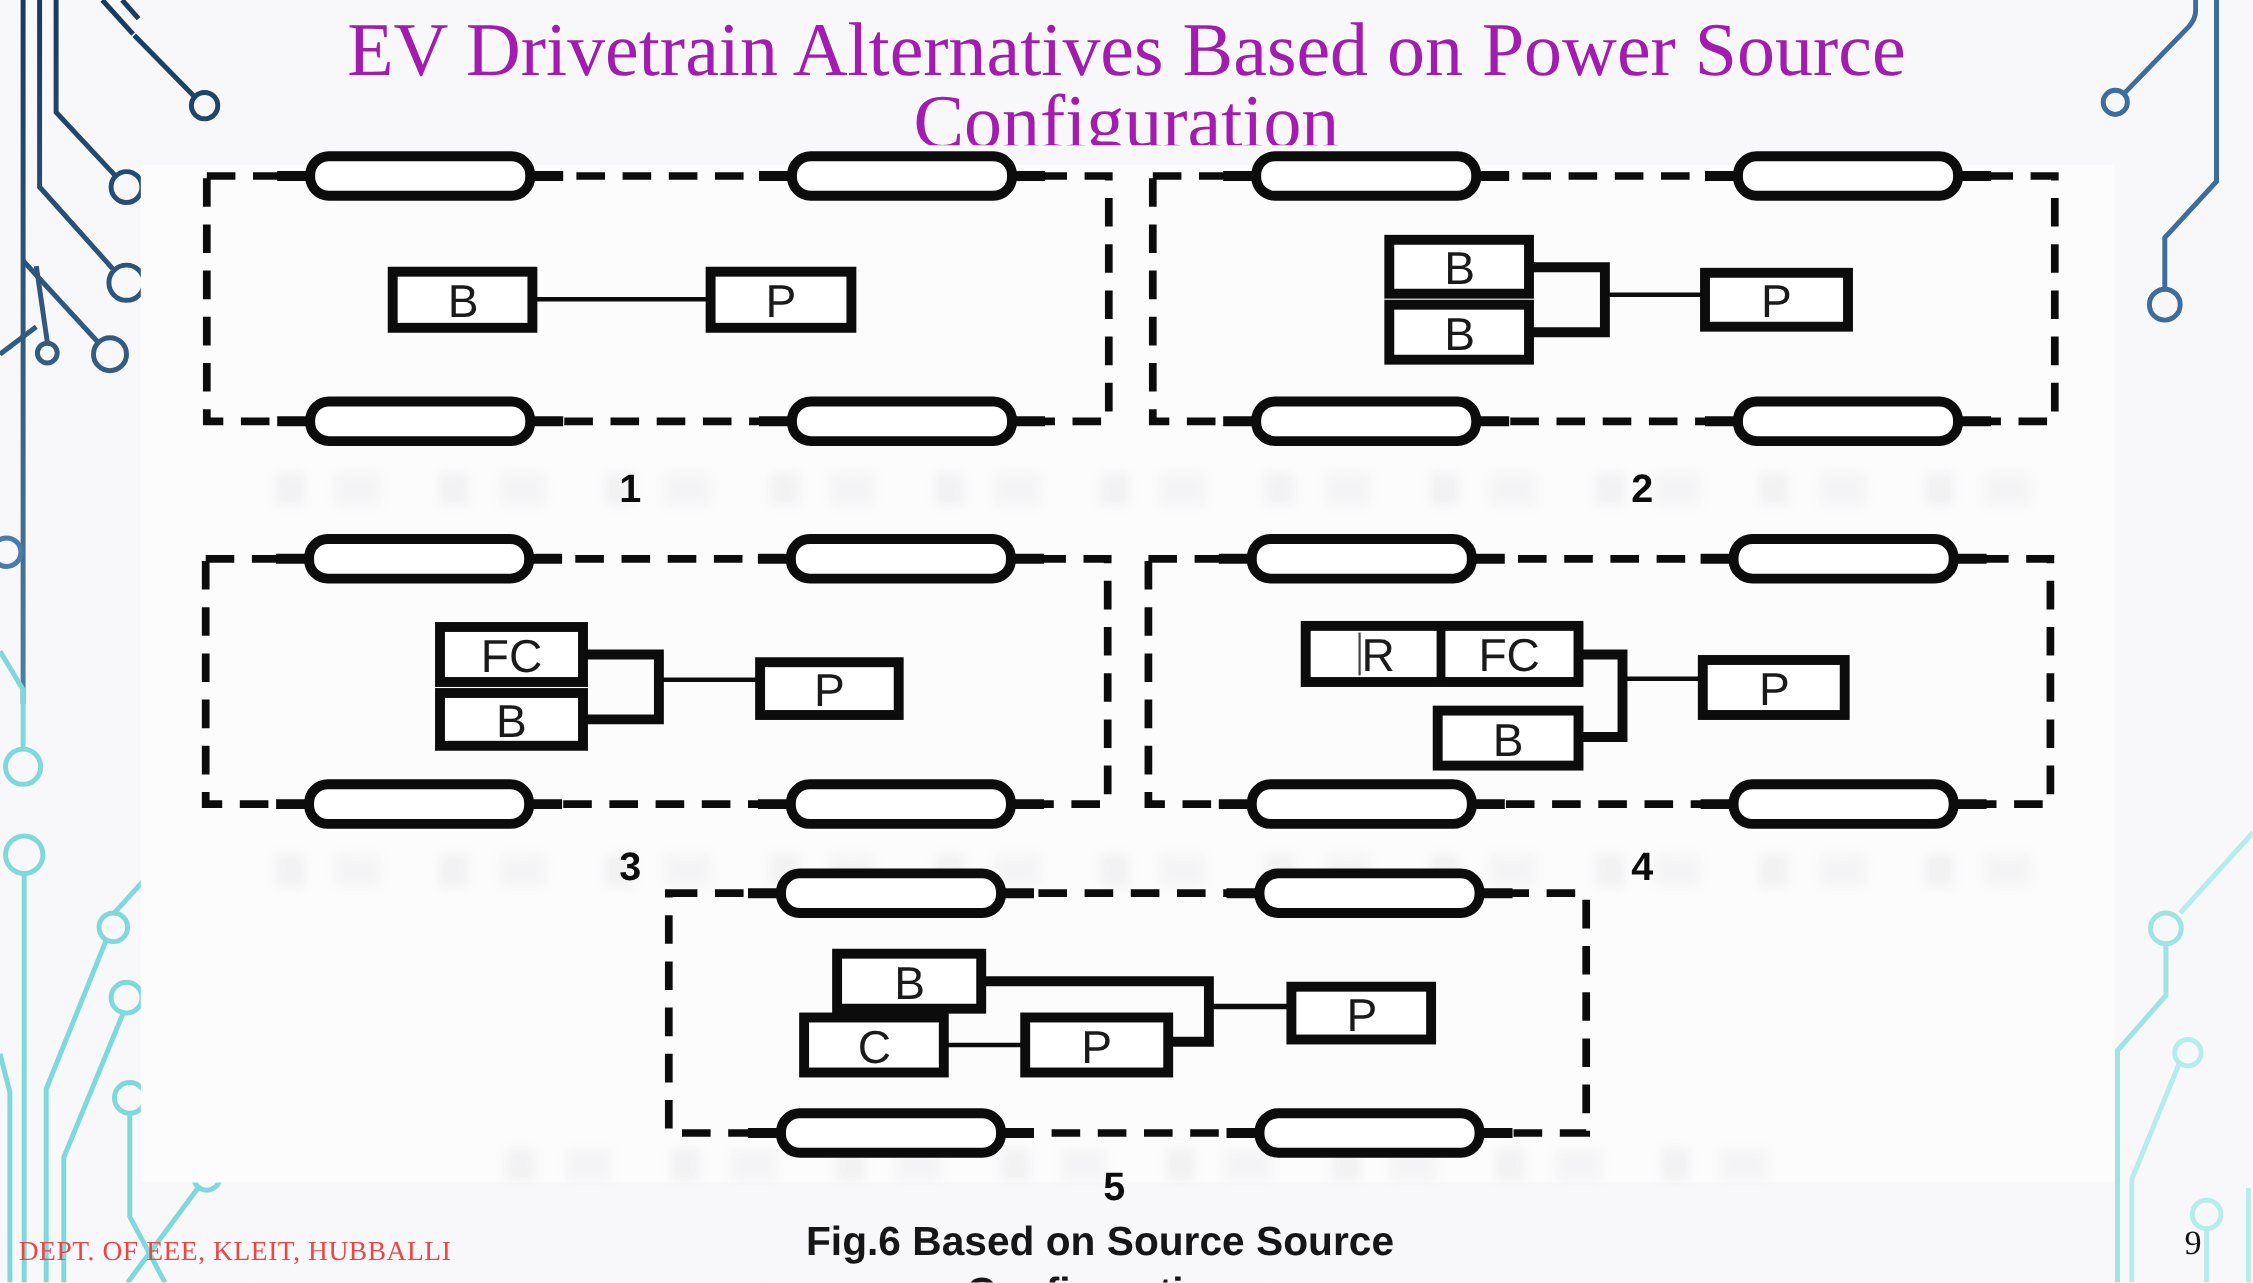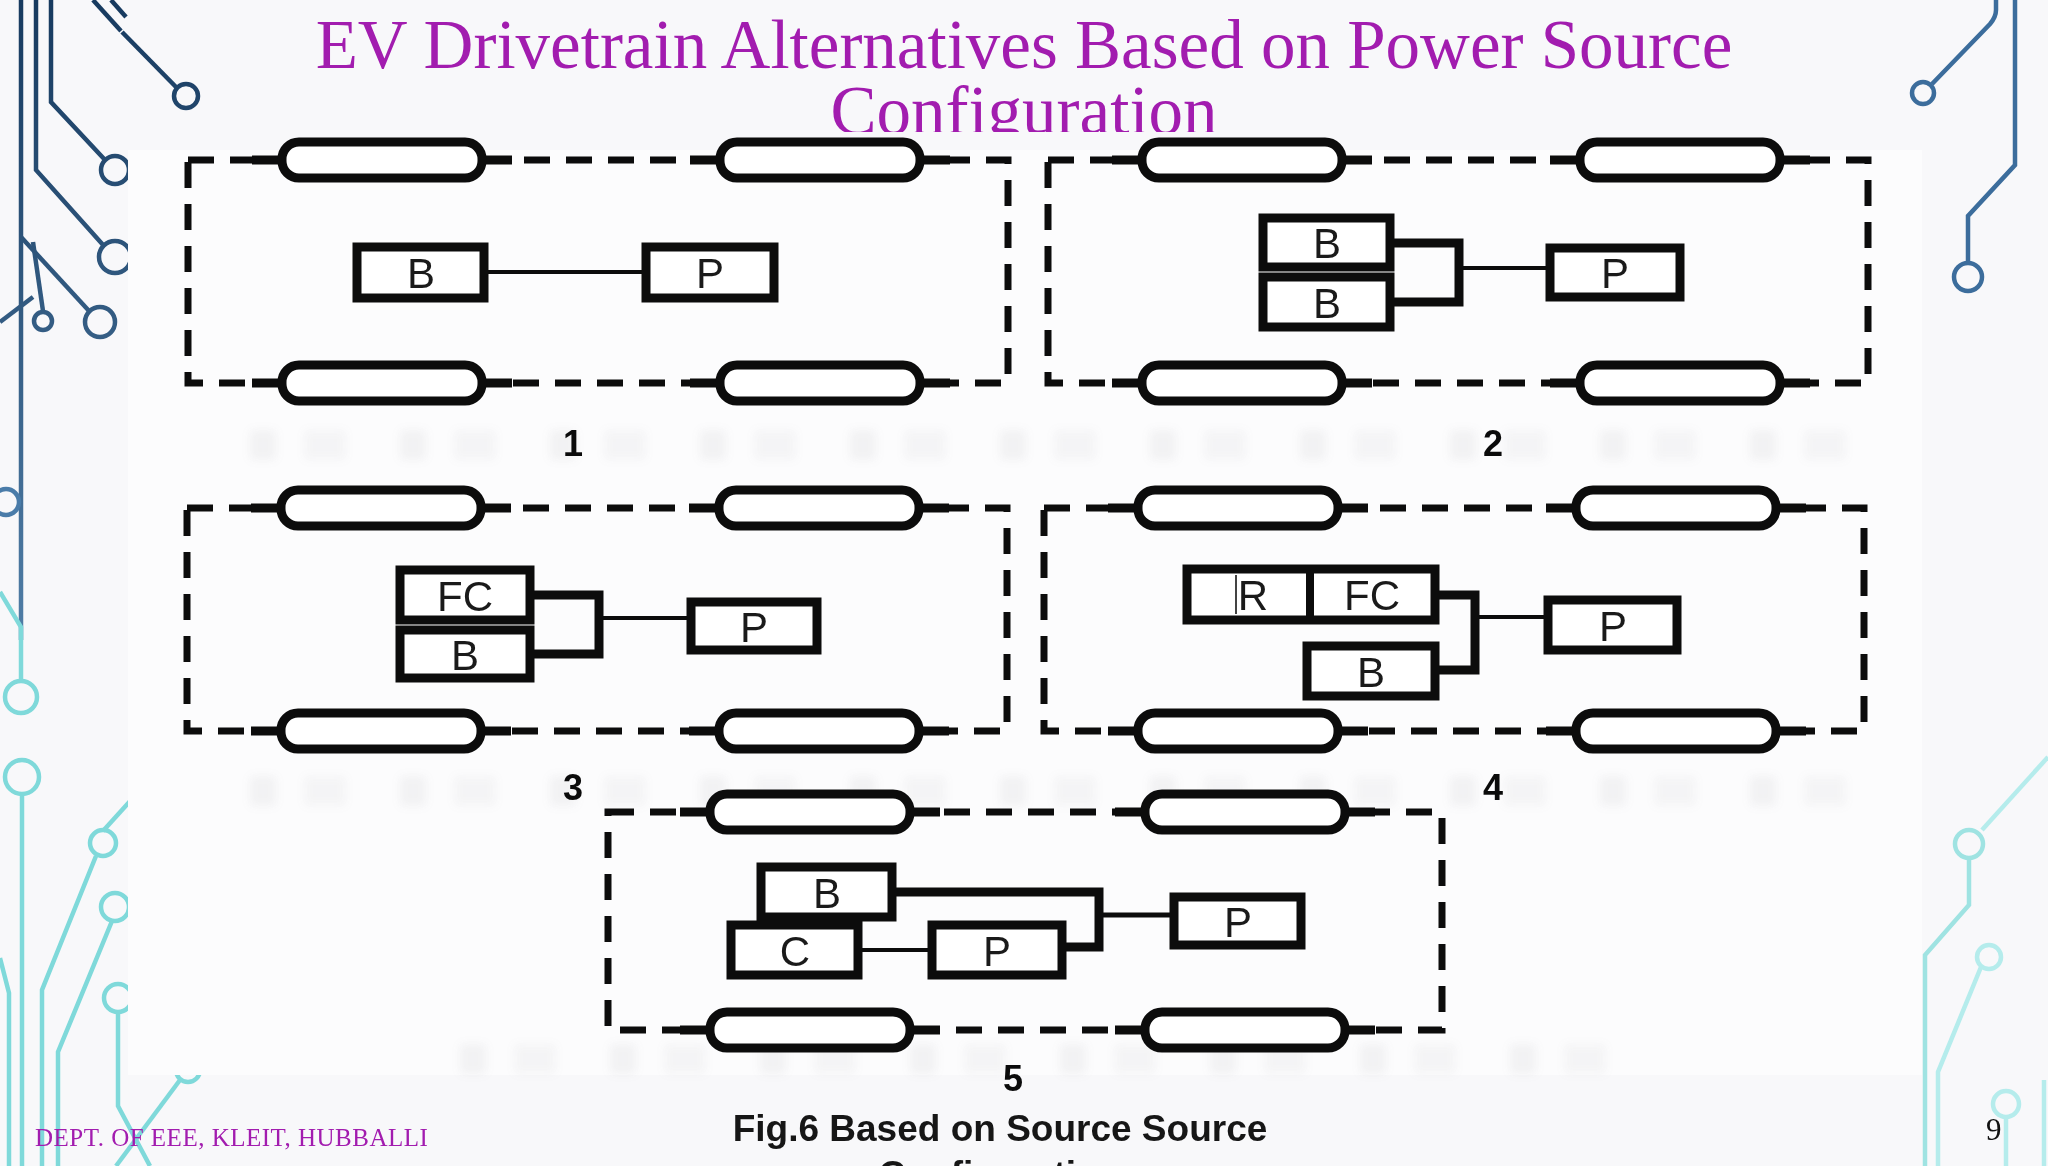--- a/index.html
+++ b/index.html
@@ -43,21 +43,21 @@
   }
   .caption{
     position:absolute;left:600px;top:1106px;width:800px;z-index:4;
     text-align:center;color:#161616;font-weight:bold;
     font-size:37px;line-height:46px;
     font-family:"Liberation Sans", sans-serif;
   }
   .footer{
     position:absolute;left:17px;top:1124px;z-index:4;
     font-family:"Liberation Serif", serif;
-    font-size:25px;color:#a21caf;letter-spacing:.5px;white-space:nowrap;margin-left:18px;
+    font-size:25px;color:#ef4444;letter-spacing:.5px;white-space:nowrap;
   }
   .page-number{
     position:absolute;left:1986px;top:1112px;z-index:4;
     font-family:"Liberation Serif", serif;
     font-size:31px;color:#111;
   }
 </style>
 </head>
 <body>
 

